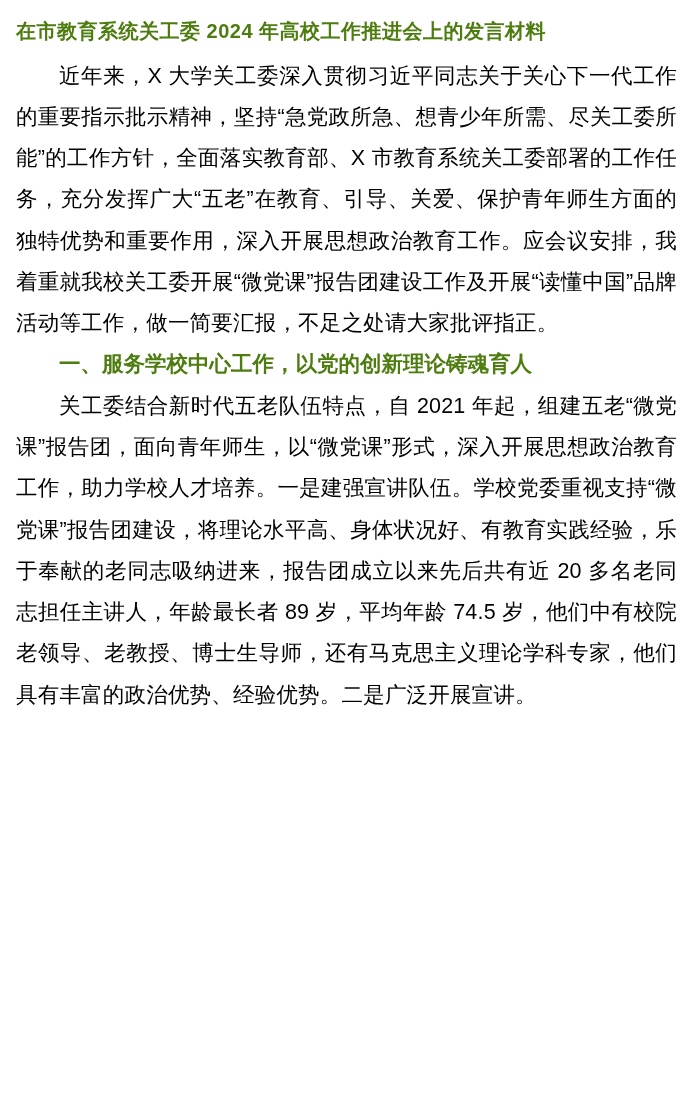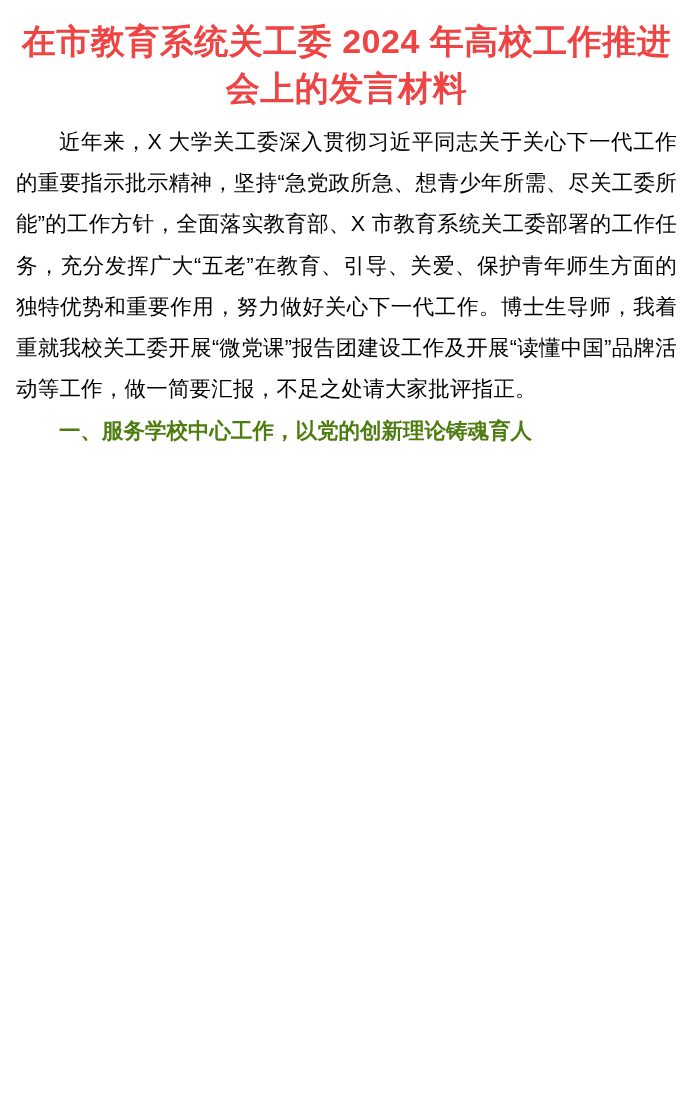--- a/index.html
+++ b/index.html
@@ -15,27 +15,26 @@
     overflow: hidden;
   }
   .page {
     width: 693px;
     height: 1097px;
     box-sizing: border-box;
     padding: 18px 16px 0 16px;
     position: relative;
   }
   .doc-title {
-    font-size: 34px;
+    font-size: 20px;
     font-weight: bold;
     line-height: 1.38;
-    text-align: center;
     letter-spacing: 0.5px;
     margin: 0 0 10px 0;
-    color: #ef4444;
+    color: #4d7c0f;
   }
   .body-text {
     font-size: 21.5px;
     line-height: 1.92;
     text-align: justify;
     text-justify: inter-ideograph;
     letter-spacing: 0.2px;
     margin: 0;
   }
   .para {
@@ -51,18 +50,19 @@
     line-height: 1.92;
   }
 </style>
 </head>
 <body>
 
 <div class="page">
 
   <h1 class="doc-title">在市教育系统关工委 2024 年高校工作推进会上的发言材料</h1>
 
-  <p class="body-text para">近年来，X 大学关工委深入贯彻习近平同志关于关心下一代工作的重要指示批示精神，坚持“急党政所急、想青少年所需、尽关工委所能”的工作方针，全面落实教育部、X 市教育系统关工委部署的工作任务，充分发挥广大“五老”在教育、引导、关爱、保护青年师生方面的独特优势和重要作用，努力做好关心下一代工作。博士生导师，我着重就我校关工委开展“微党课”报告团建设工作及开展“读懂中国”品牌活动等工作，做一简要汇报，不足之处请大家批评指正。</p>
+  <p class="body-text para">近年来，X 大学关工委深入贯彻习近平同志关于关心下一代工作的重要指示批示精神，坚持“急党政所急、想青少年所需、尽关工委所能”的工作方针，全面落实教育部、X 市教育系统关工委部署的工作任务，充分发挥广大“五老”在教育、引导、关爱、保护青年师生方面的独特优势和重要作用，深入开展思想政治教育工作。应会议安排，我着重就我校关工委开展“微党课”报告团建设工作及开展“读懂中国”品牌活动等工作，做一简要汇报，不足之处请大家批评指正。</p>
 
   <p class="heading-red">一、服务学校中心工作，以党的创新理论铸魂育人</p>
 
+  <p class="body-text para">关工委结合新时代五老队伍特点，自 2021 年起，组建五老“微党课”报告团，面向青年师生，以“微党课”形式，深入开展思想政治教育工作，助力学校人才培养。一是建强宣讲队伍。学校党委重视支持“微党课”报告团建设，将理论水平高、身体状况好、有教育实践经验，乐于奉献的老同志吸纳进来，报告团成立以来先后共有近 20 多名老同志担任主讲人，年龄最长者 89 岁，平均年龄 74.5 岁，他们中有校院老领导、老教授、博士生导师，还有马克思主义理论学科专家，他们具有丰富的政治优势、经验优势。二是广泛开展宣讲。</p>
 
 </div>
 
 </body></html>

